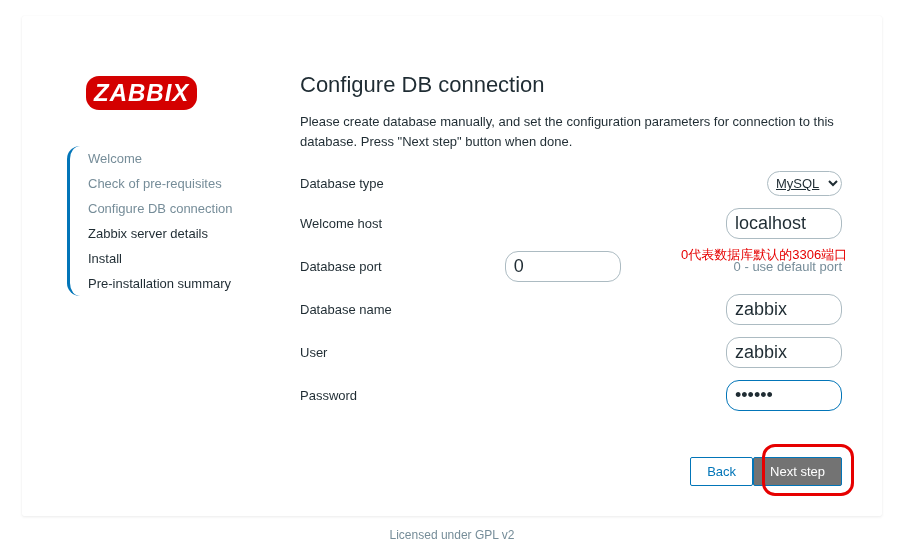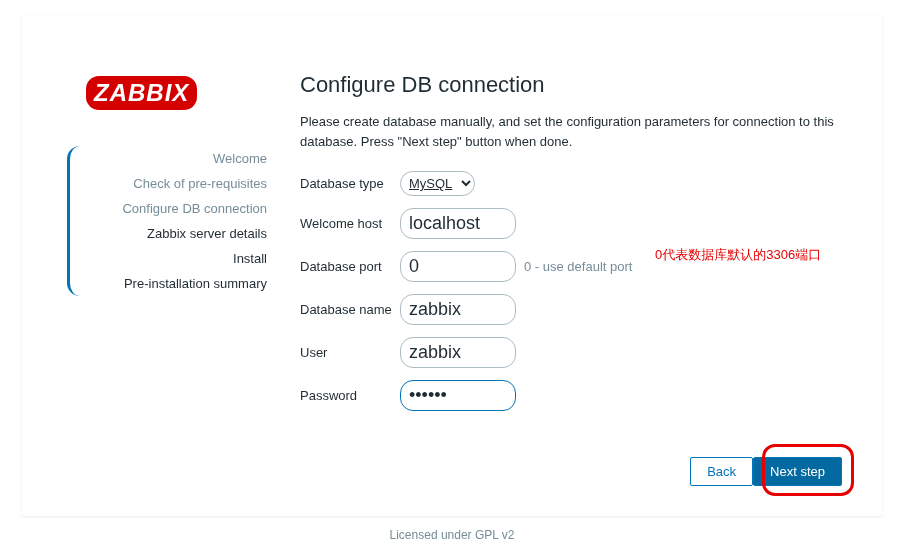--- a/index.html
+++ b/index.html
@@ -36,21 +36,20 @@
       display: inline-block;
       font-style: italic;
     }
     .sidebar {
       position: absolute;
       top: 130px;
       left: 45px;
       width: 200px;
       border-left: 3px solid #0275b8;
       padding-left: 18px;
-      text-align: right;
     }
     .sidebar .item {
       padding: 5px 0;
       color: #768d99;
       font-size: 13px;
       cursor: default;
     }
     .sidebar .item.future {
       color: #1f2c33;
     }
@@ -69,20 +68,21 @@
     .desc {
       color: #1f2c33;
       font-size: 13px;
       line-height: 1.5;
       margin-bottom: 20px;
     }
     .form-row {
       display: flex;
       align-items: center;
       margin-bottom: 12px;
+      justify-content: space-between;
     }
     .form-label {
       width: 100px;
       color: #1f2c33;
       font-size: 13px;
     }
     .form-input {
       border: 1px solid #acbbc2;
       padding: 4px 8px;
       font-size: 18px;
@@ -102,21 +102,21 @@
       text-decoration: underline;
     }
     .hint {
       margin-left: 8px;
       color: #768d99;
       font-size: 13px;
     }
     .annotation {
       position: absolute;
       top: 230px;
-      left: 633px;
+      left: 659px;
       color: #e60000;
       font-size: 13px;
     }
     .buttons {
       position: absolute;
       bottom: 30px;
       right: 40px;
       display: flex;
       gap: 0;
       align-items: center;
@@ -125,21 +125,21 @@
       border: 1px solid #0275b8;
       background: #fff;
       color: #0275b8;
       padding: 6px 16px;
       font-size: 13px;
       cursor: pointer;
       border-radius: 2px;
     }
     .btn-next {
       border: 1px solid #0275b8;
-      background: #0369a1;
+      background: #737373;
       color: #fff;
       padding: 6px 16px;
       font-size: 13px;
       cursor: pointer;
       border-radius: 2px;
     }
     .red-box {
       position: absolute;
       border: 3px solid #e60000;
       bottom: 20px;

